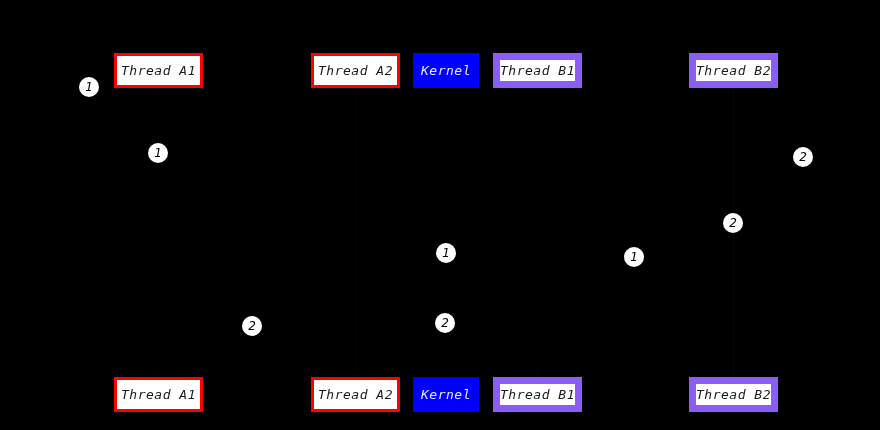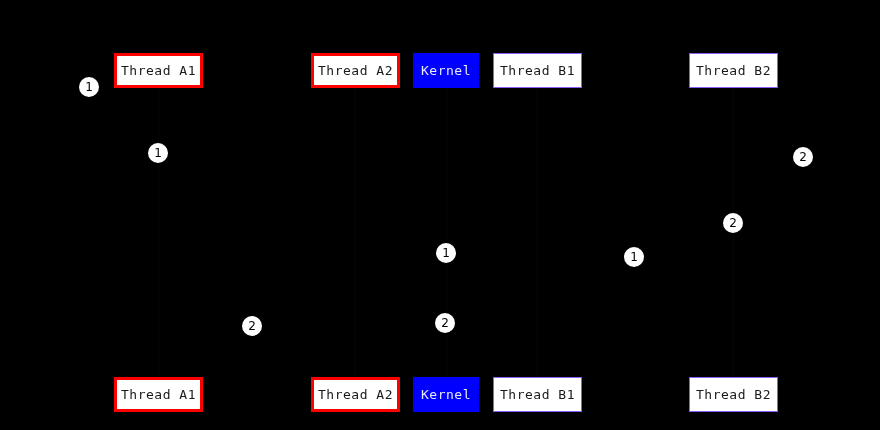--- a/index.html
+++ b/index.html
@@ -7,20 +7,21 @@
     padding: 0;
     background: #000000;
   }
   #canvas {
     position: relative;
     width: 880px;
     height: 430px;
     background: #000000;
     overflow: hidden;
     font-family: "DejaVu Sans Mono", "Liberation Mono", monospace;
+    font-style: italic;
   }
 
   
   .participant {
     position: absolute;
     box-sizing: border-box;
     background: #ffffff;
     color: #1a1a1a;
     font-family: "DejaVu Sans Mono", "Liberation Mono", monospace;
     font-size: 13px;
@@ -28,21 +29,21 @@
     display: flex;
     align-items: center;
     justify-content: center;
     white-space: nowrap;
     line-height: 1;
   }
   .participant.red {
     border: 3px solid #ff0000;
   }
   .participant.blue {
-    border: 1px solid #8b5cf6;
+    border: 7px solid #8b5cf6;
     text-align: right;
   }
   .participant.solid-blue {
     border: 1px solid #0000ff;
     background: #0000ff;
     color: #e8e8ff;
     text-align: right;
   }
 
   

